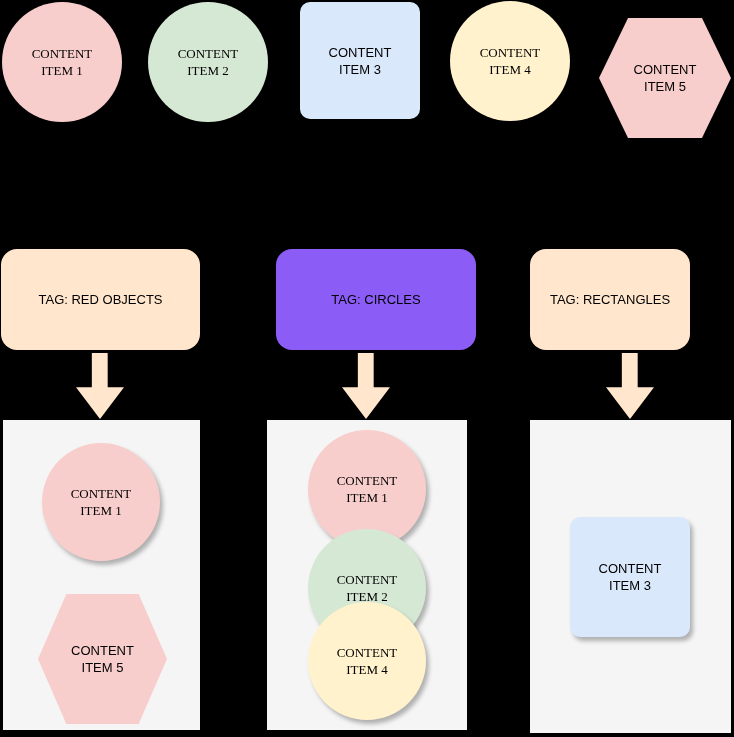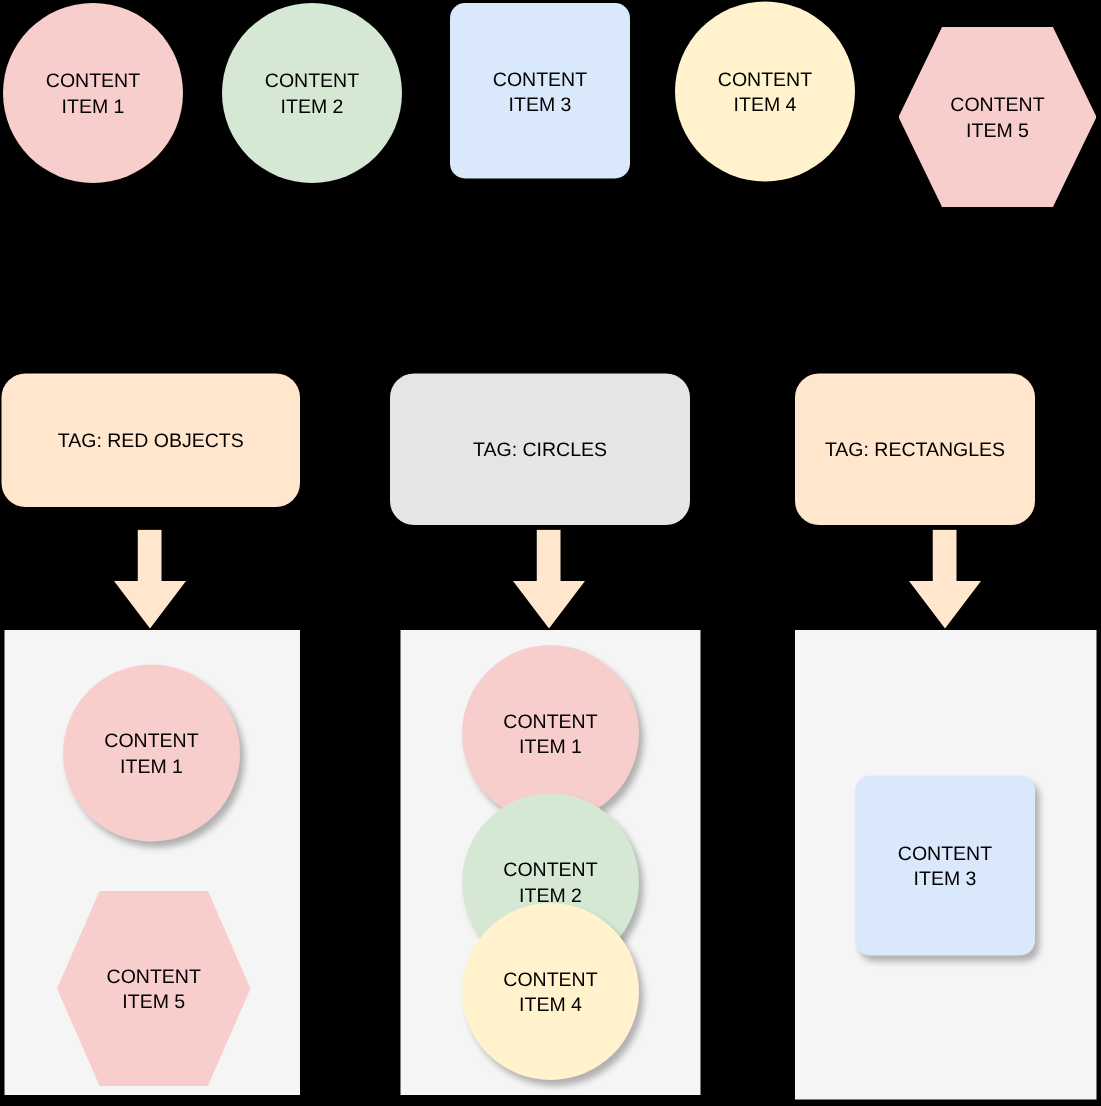--- a/index.html
+++ b/index.html
@@ -20,21 +20,21 @@
     display: flex;
     align-items: center;
     justify-content: center;
     text-align: center;
     font-size: 13px;
     line-height: 17px;
   }
   .shape .label {
     max-width: 84px;
   }
-  .circle { border-radius: 50%; }
+  .circle { border-radius: 50%; font-family: Liberation Serif, serif; }
   .square { border-radius: 10px; }
   .hexagon {
     clip-path: polygon(0% 50%, 22% 0%, 78% 0%, 100% 50%, 78% 100%, 22% 100%);
     margin-top: 16px;
   }
   .shadowed {
     filter: drop-shadow(3px 4px 2px rgba(0,0,0,0.28));
   }
   .tag {
     position: absolute;
@@ -70,24 +70,24 @@
   <div class="shape square shadowed" style="left: 300px; top: 2px; width: 120px; height: 117px; background-color: rgb(218, 232, 252);">
     <span class="label">CONTENT ITEM 3</span>
   </div>
   <div class="shape circle shadowed" style="left: 450px; top: 1px; width: 120px; height: 120px; background-color: rgb(255, 242, 204);">
     <span class="label">CONTENT ITEM 4</span>
   </div>
   <div class="shape hexagon shadowed" style="left: 599px; top: 2px; width: 132px; height: 120px; background-color: rgb(248, 206, 204);">
     <span class="label">CONTENT ITEM 5</span>
   </div>
 
-  <div class="tag" style="left: 1px; top: 249px; width: 199px; height: 89px; background-color: rgb(255, 230, 204);">
+  <div class="tag" style="left: 1px; top: 249px; width: 199px; height: 101px; background-color: rgb(255, 230, 204);">
     <span>TAG: RED OBJECTS</span>
   </div>
-  <div class="tag" style="left: 260px; top: 249px; width: 200px; height: 101px; background-color: #e5e5e5;">
+  <div class="tag" style="left: 276px; top: 249px; width: 200px; height: 101px; background-color: #8b5cf6;">
     <span>TAG: CIRCLES</span>
   </div>
   <div class="tag" style="left: 530px; top: 249px; width: 160px; height: 101px; background-color: rgb(255, 230, 204);">
     <span>TAG: RECTANGLES</span>
   </div>
 
   <div class="block-arrow" style="left: 76px; top: 353px; background-color: rgb(255, 230, 204);"></div>
   <div class="block-arrow" style="left: 342px; top: 353px; background-color: rgb(255, 230, 204);"></div>
   <div class="block-arrow" style="left: 606px; top: 353px; background-color: rgb(255, 230, 204);"></div>
 

